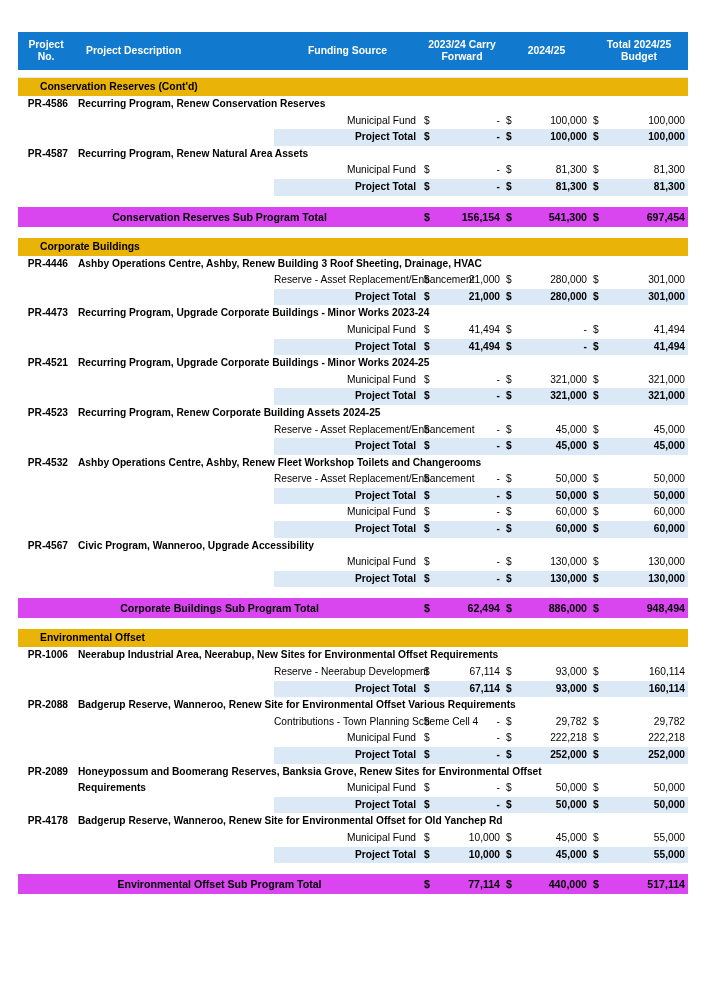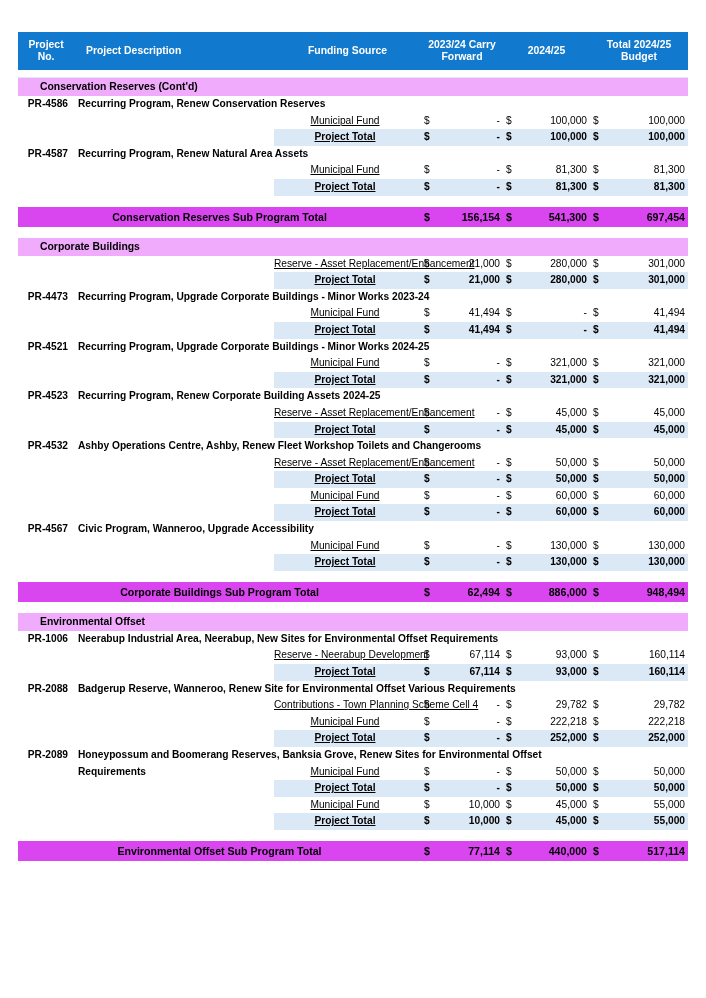--- a/index.html
+++ b/index.html
@@ -79,44 +79,43 @@
     padding-right: 6px;
   }
   td.desc {
     font-weight: bold;
     font-size: 10.2px;
     text-align: left;
     padding-left: 4px;
     margin-top: 8px;
   }
   td.fund {
-    text-align: center;
+    text-align: right;
     font-size: 10.2px;
     padding-right: 5px;
-    text-decoration: underline;
   }
   td.dol {
     text-align: left;
     font-size: 10.2px;
     padding-left: 3px;
   }
   td.val {
     text-align: right;
     font-size: 10.2px;
     padding-right: 3px;
   }
 
   
   tr.total-row td.fund,
   tr.total-row td.dol,
   tr.total-row td.val { font-weight: bold; background: #dbe8f6; }
 
   
   tr.category td {
-    background: #f0abfc;
+    background: #eab308;
     font-weight: bold;
     font-size: 10.4px;
     height: 18px;
     line-height: 18px;
   }
   tr.category td.cat-label { padding-left: 22px; }
 
   
   tr.subtotal td {
     background: #d946ef;
@@ -244,20 +243,24 @@
           <td class="val">541,300</td>
           <td class="dol">$</td>
           <td class="val">697,454</td>
         </tr>
         <tr class="spacer">
           <td colspan="9"></td>
         </tr>
         <tr class="category">
           <td class="cat-label" colspan="9">Corporate Buildings</td>
         </tr>
+        <tr class="project-row">
+          <td class="pno">PR-4446</td>
+          <td class="desc" colspan="8">Ashby Operations Centre, Ashby, Renew Building 3 Roof Sheeting, Drainage, HVAC</td>
+        </tr>
         <tr class="funding-row">
           <td></td>
           <td></td>
           <td class="fund">Reserve - Asset Replacement/Enhancement</td>
           <td class="dol">$</td>
           <td class="val">21,000</td>
           <td class="dol">$</td>
           <td class="val">280,000</td>
           <td class="dol">$</td>
           <td class="val">301,000</td>
@@ -525,20 +528,24 @@
           <td></td>
           <td></td>
           <td class="fund">Project Total</td>
           <td class="dol">$</td>
           <td class="val">-</td>
           <td class="dol">$</td>
           <td class="val">50,000</td>
           <td class="dol">$</td>
           <td class="val">50,000</td>
         </tr>
+        <tr class="project-row">
+          <td class="pno">PR-4178</td>
+          <td class="desc" colspan="8">Badgerup Reserve, Wanneroo, Renew Site for Environmental Offset for Old Yanchep Rd</td>
+        </tr>
         <tr class="funding-row">
           <td></td>
           <td></td>
           <td class="fund">Municipal Fund</td>
           <td class="dol">$</td>
           <td class="val">10,000</td>
           <td class="dol">$</td>
           <td class="val">45,000</td>
           <td class="dol">$</td>
           <td class="val">55,000</td>

